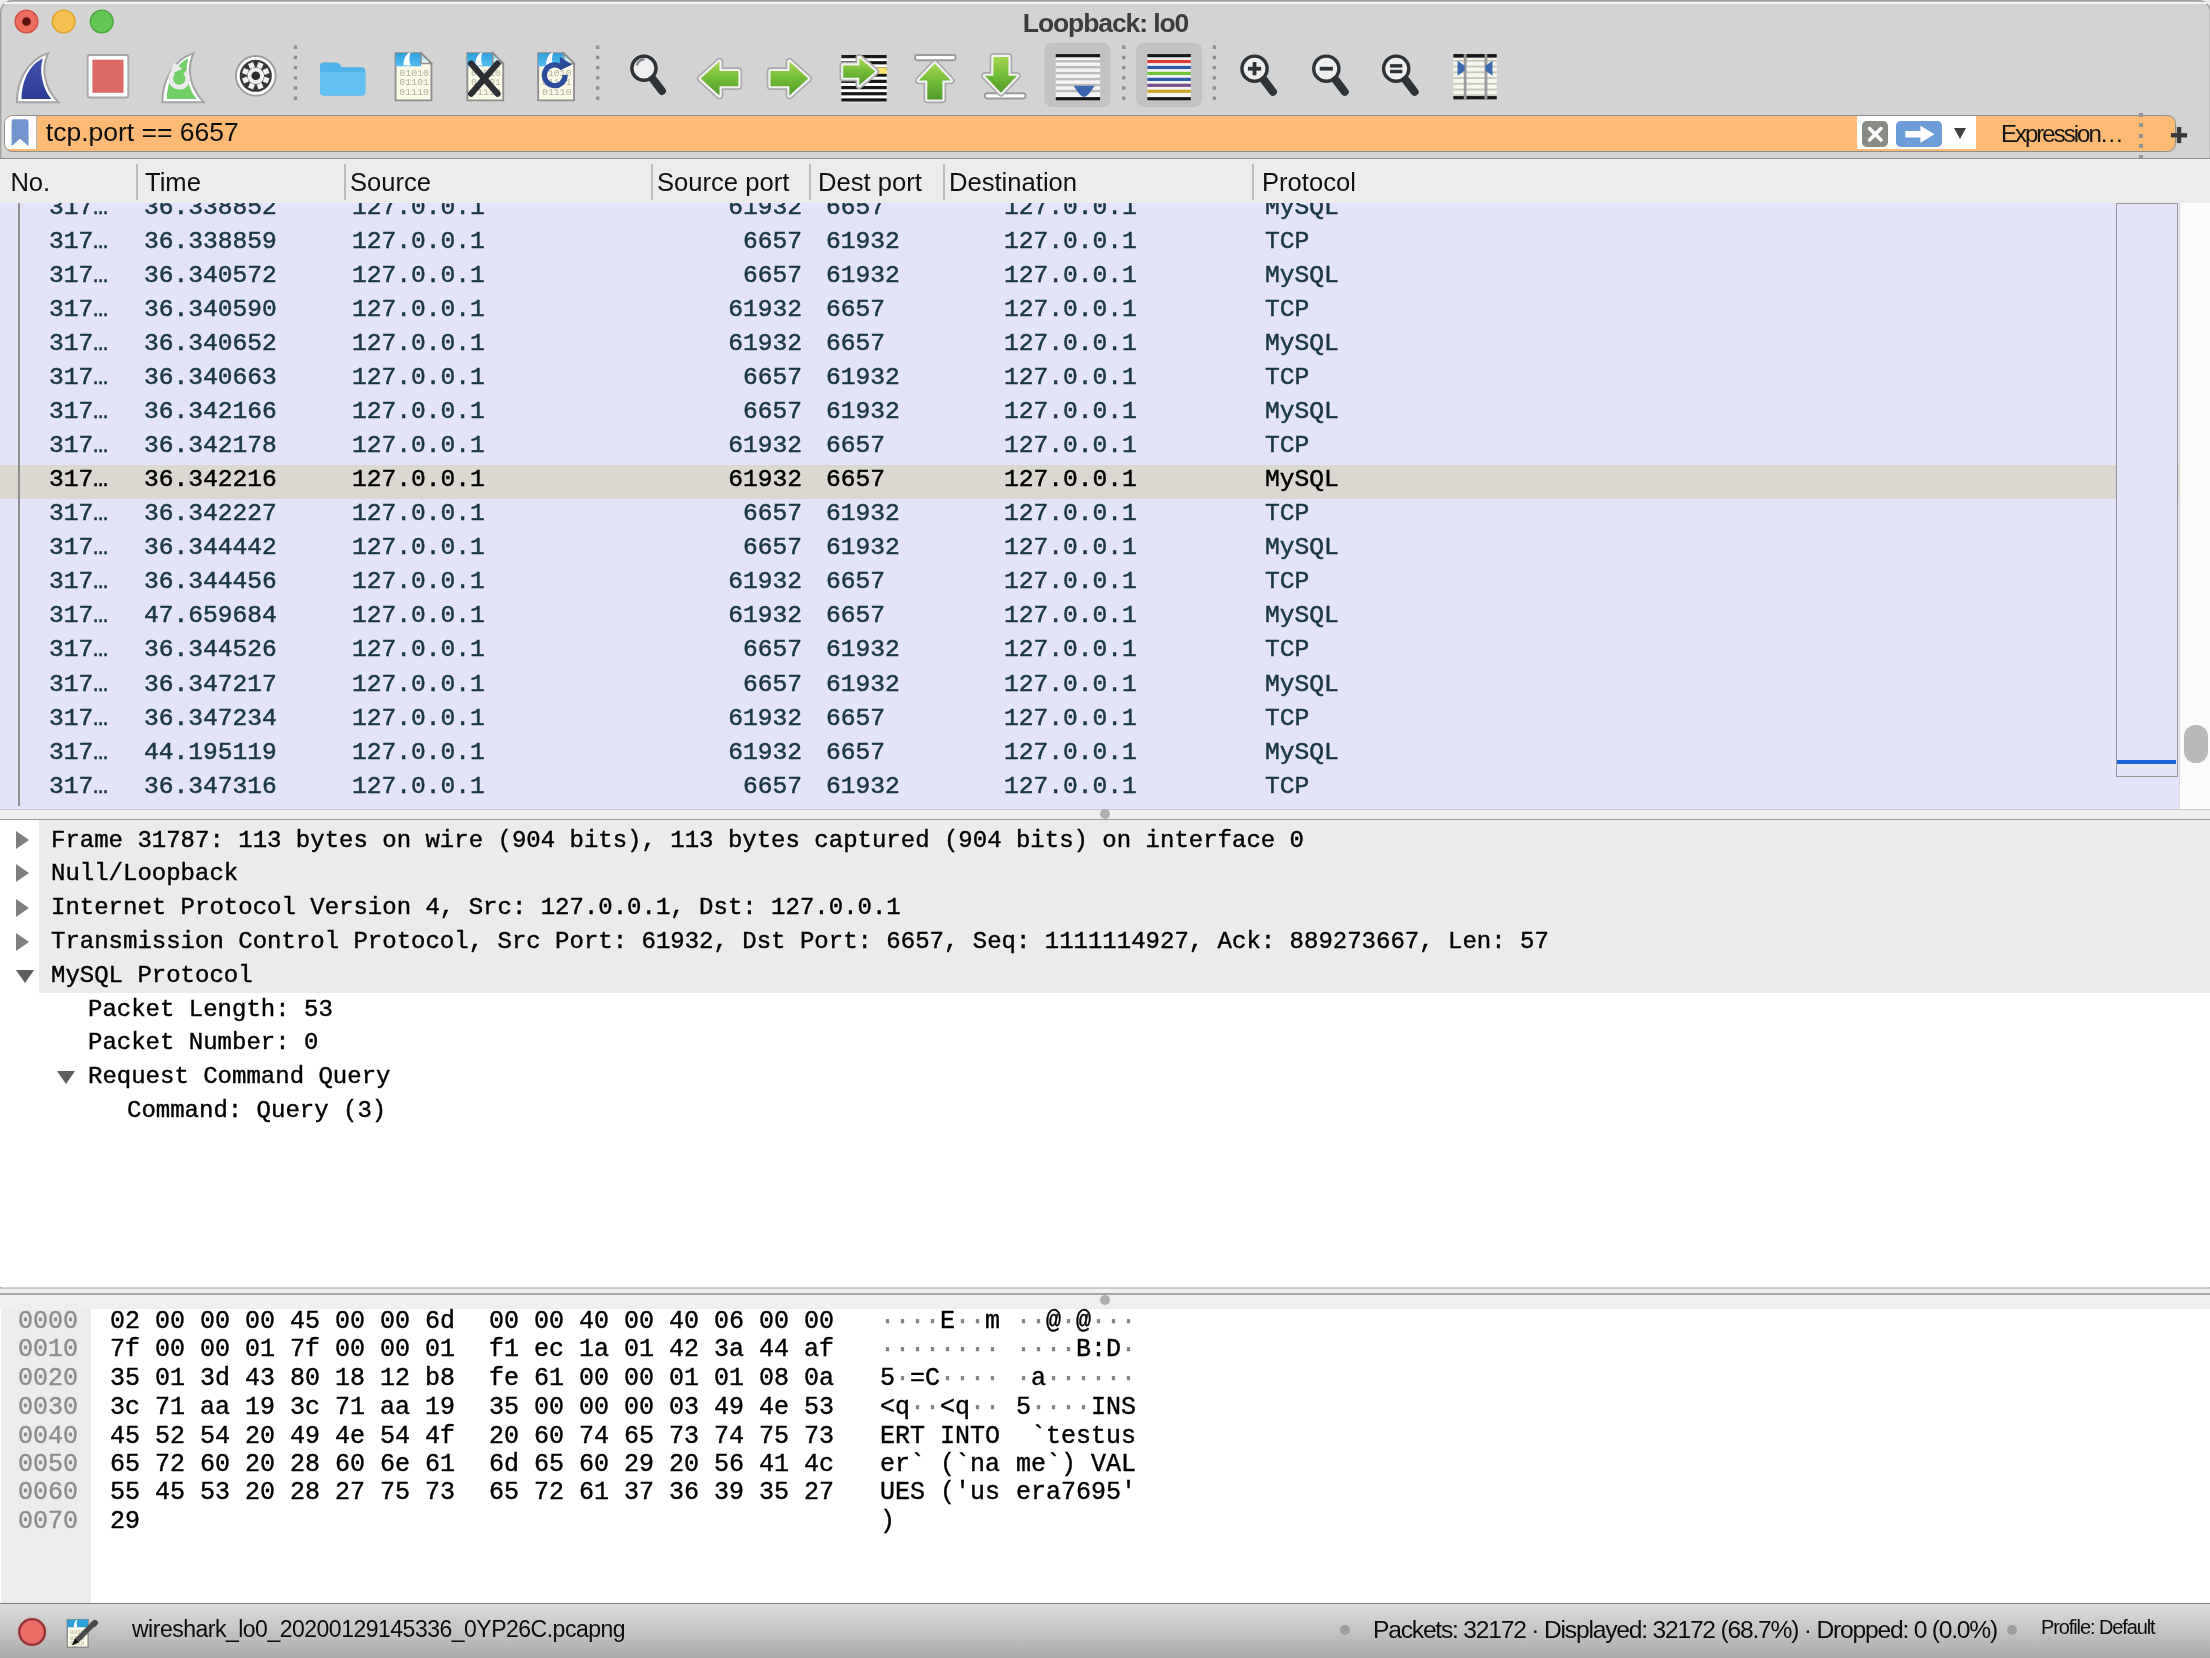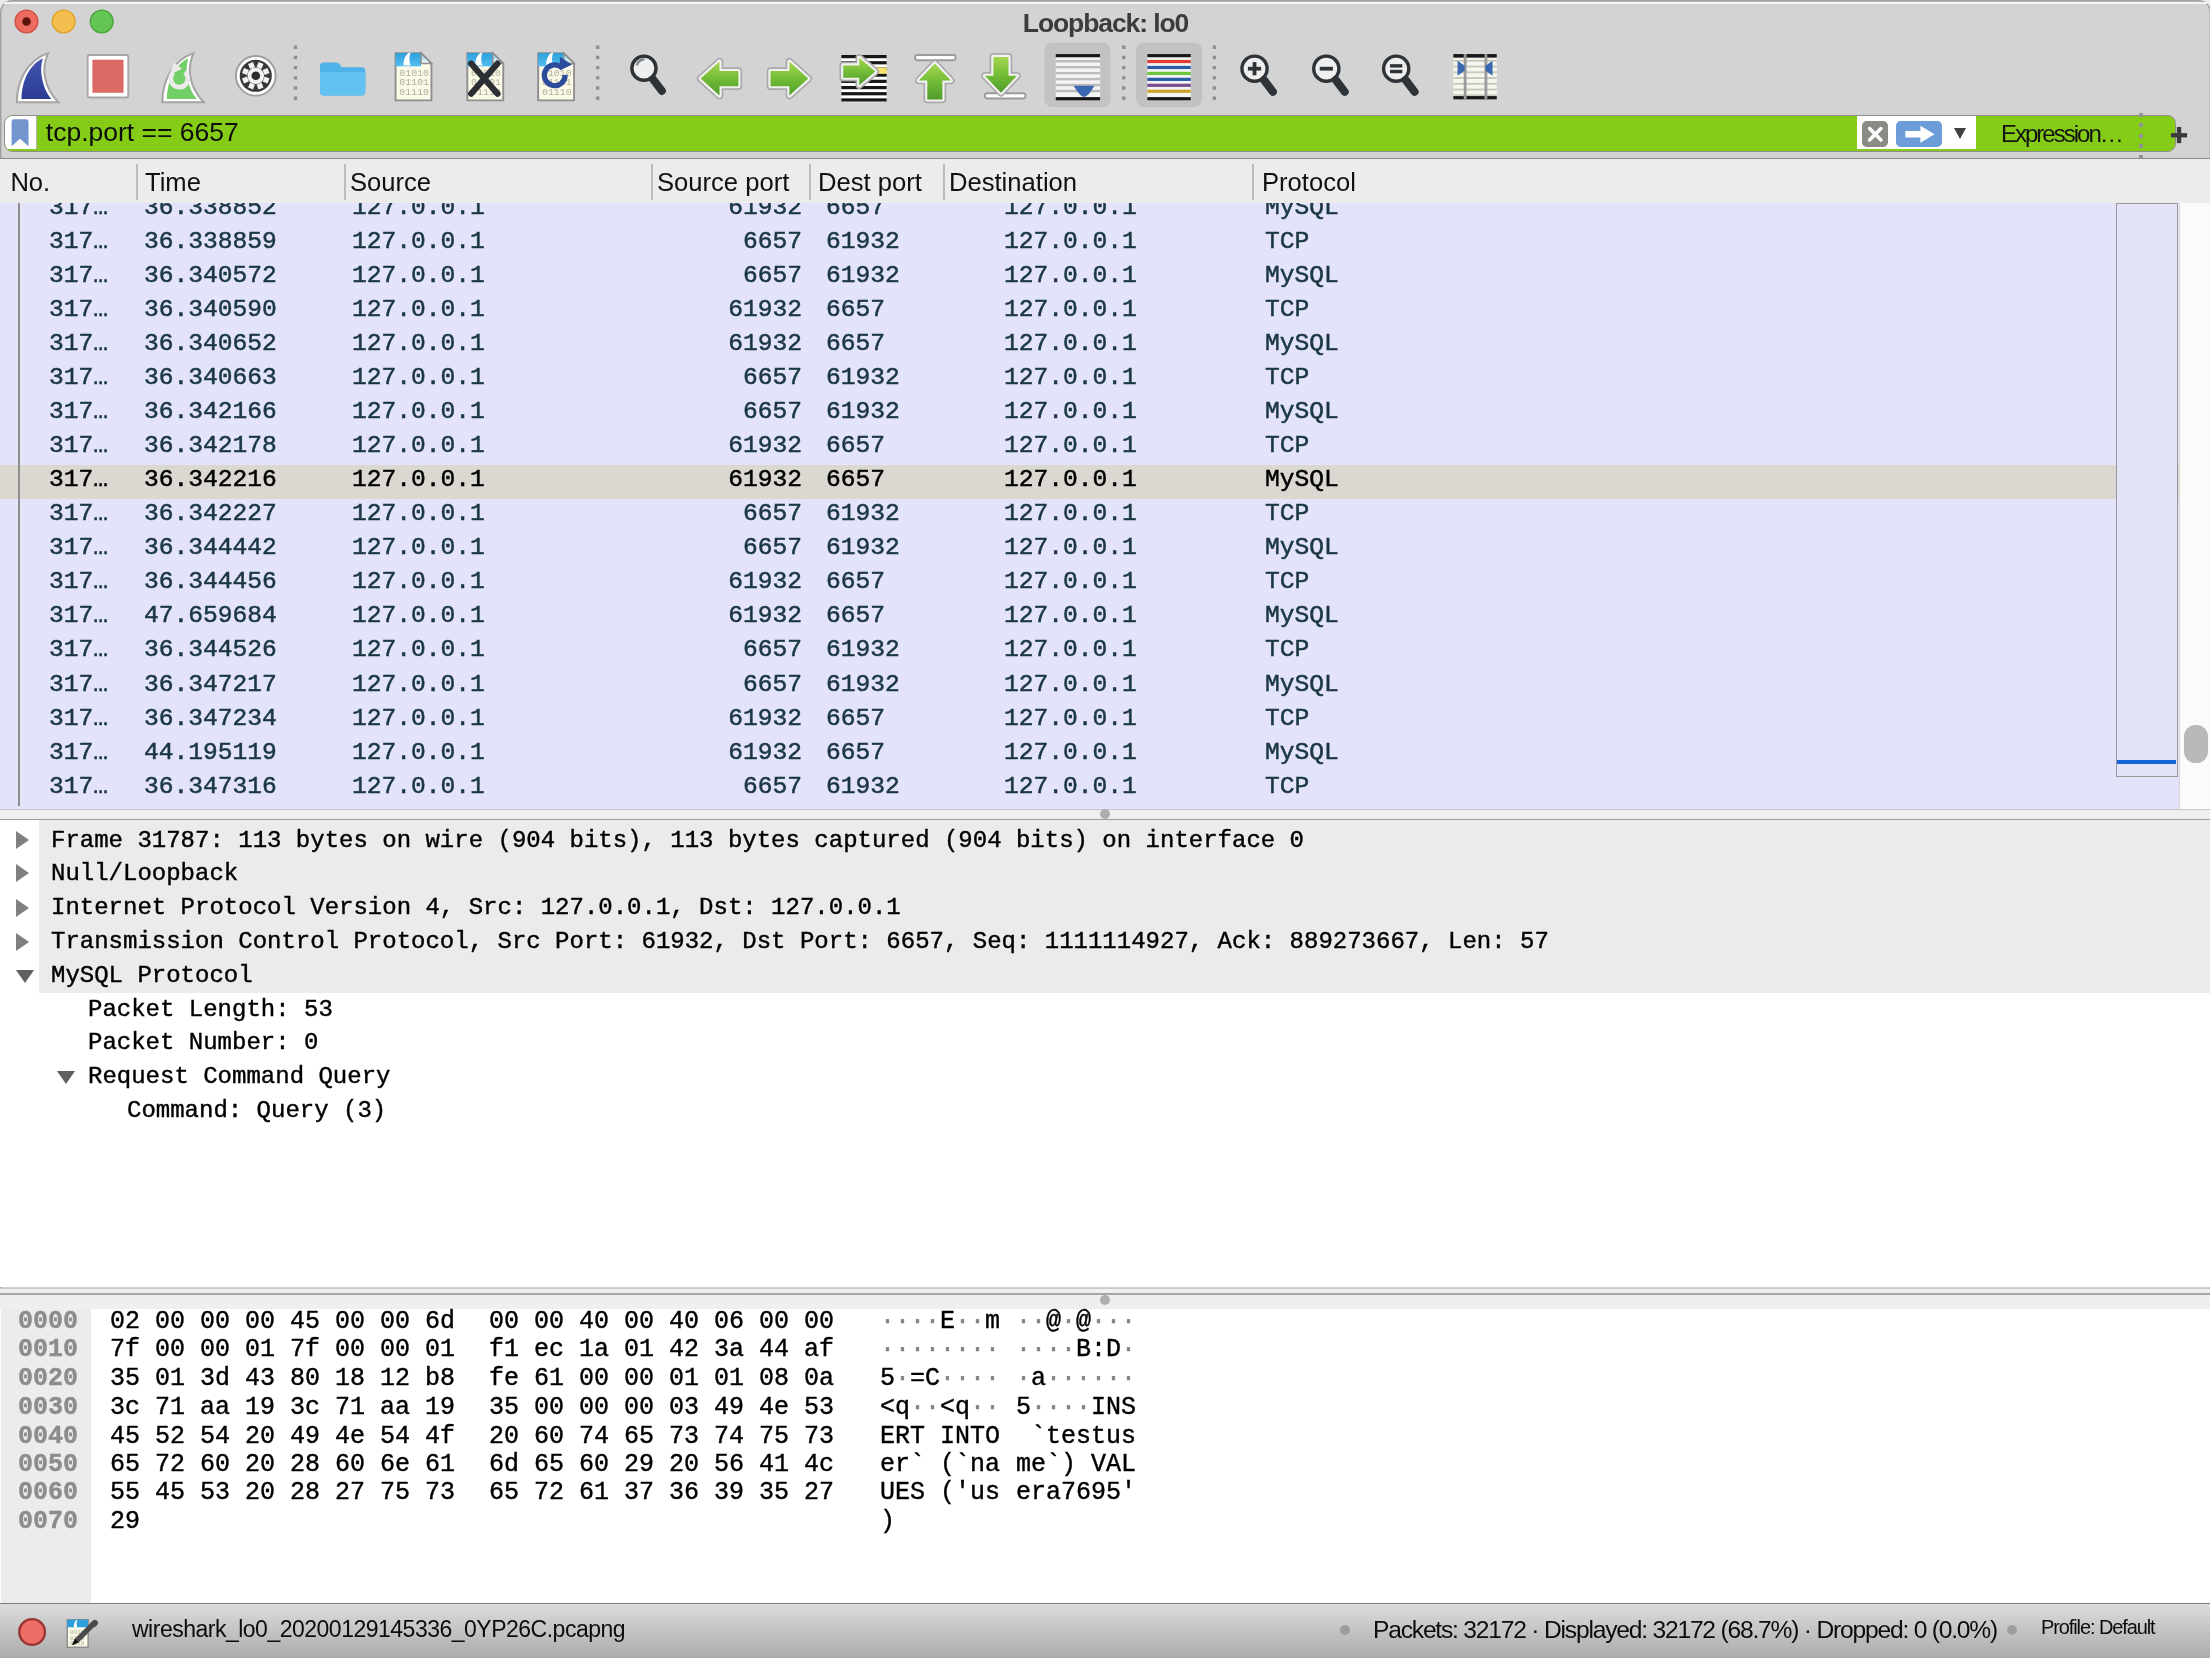--- a/index.html
+++ b/index.html
@@ -1,20 +1,20 @@
 <!DOCTYPE html>
 <html style="font-size:15px"><head><meta charset="utf-8">
 <style>
 *{margin:0;padding:0;box-sizing:border-box}
 html,body{width:2211px;height:1658px;background:#ececec;font-family:"Liberation Sans",sans-serif;overflow:hidden}
 #win{position:absolute;left:0;top:0;width:2211px;height:1658px;background:#d3d3d3;border-radius:12.3px 12.3px 0 0;overflow:hidden;box-shadow:inset 0 0 0 1.4px #a0a0a0}
 .abs{position:absolute}
 #title{position:absolute;left:0;top:7.6px;width:100%;text-align:center;font-size:26.5px;font-weight:700;color:#3c3c3c;letter-spacing:-1.1px}
 
-#fbox{position:absolute;left:3.8px;top:115px;width:2172px;height:37px;background:#84cc16;border:1.9px solid #8e8e8e;border-radius:8.5px;overflow:hidden}
+#fbox{position:absolute;left:3.8px;top:115px;width:2172px;height:37px;background:#fdba74;border:1.9px solid #8e8e8e;border-radius:8.5px;overflow:hidden}
 #fbook{position:absolute;left:0;top:0;width:32px;height:33px;background:#fff;border-right:0.9px solid #b5b5b5}
 #ftext{position:absolute;left:41px;top:0;height:33px;line-height:33px;font-size:26.5px;color:#0d0d0d}
 .fbtn{position:absolute;top:4.7px;height:26.5px;border-radius:4.7px}
 #fx{left:1857px;width:26.5px;background:#8b8b85}
 #fgo{left:1891px;width:46px;background:#6c9dd9}
 #fcaret{position:absolute;left:1949px;top:12.3px;width:0;height:0;border-left:6.6px solid transparent;border-right:6.6px solid transparent;border-top:11.4px solid #3f4043}
 #fexpr{position:absolute;left:2001px;top:115px;height:37px;line-height:37px;font-size:24px;letter-spacing:-2px;color:#141414}
 .vdots{position:absolute;width:3.8px;background:repeating-linear-gradient(#949494 0 3.8px,rgba(0,0,0,0) 3.8px 10.4px)}
 
 #hdr{position:absolute;left:0;top:158px;width:2211px;height:45px;background:#ececec;border-top:1.9px solid #8c8c8c;font-size:25.6px;color:#101010}
@@ -38,21 +38,21 @@
 
 #dpane{position:absolute;left:0;top:820px;width:2211px;height:467px;background:#fff;font-size:24px;color:#000}
 #dgray{position:absolute;left:39px;top:0;width:2172px;height:173px;background:#ebebeb}
 .dline{position:absolute;height:34px;line-height:34px;font-family:"Liberation Mono",monospace;white-space:pre;-webkit-text-stroke:0.4px #000}
 .tri-r{position:absolute;width:0;height:0;border-top:9.5px solid transparent;border-bottom:9.5px solid transparent;border-left:13.2px solid #7f7f7f}
 .tri-d{position:absolute;width:0;height:0;border-left:9.5px solid transparent;border-right:9.5px solid transparent;border-top:13.2px solid #5f5f5f}
 
 #hpane{position:absolute;left:0;top:1309px;width:2211px;height:294px;background:#fff;font-size:25px}
 #hoff{position:absolute;left:0.9px;top:0;width:90px;height:294px;background:#ececec}
 .hline{position:absolute;height:28px;line-height:28px;font-family:"Liberation Mono",monospace;white-space:pre;color:#000;-webkit-text-stroke:0.4px currentColor}
-.hline b{font-weight:bold;color:#8c8c8c}
+.hline b{font-weight:normal;color:#8c8c8c}
 .hline i{font-style:normal;color:#828282}
 
 #sbar{position:absolute;left:0;top:1603px;width:2211px;height:55px;background:linear-gradient(#dcdcdc,#ababab);border-top:1.9px solid #7e7e7e;font-size:24.6px;color:#0c0c0c}
 #sbar .txt{position:absolute;top:12.3px}
 .sdot{position:absolute;top:1625px;width:10.4px;height:10.4px;border-radius:5.7px;background:#9e9e9e}
 </style></head><body>
 <div id="win">
 
 <svg class="abs" style="left:0;top:0" width="246" height="43" viewBox="0 0 260 45">
 <circle cx="28" cy="22.5" r="12" fill="#ec6a5e" stroke="#d04f44" stroke-width="1.5"></circle>

